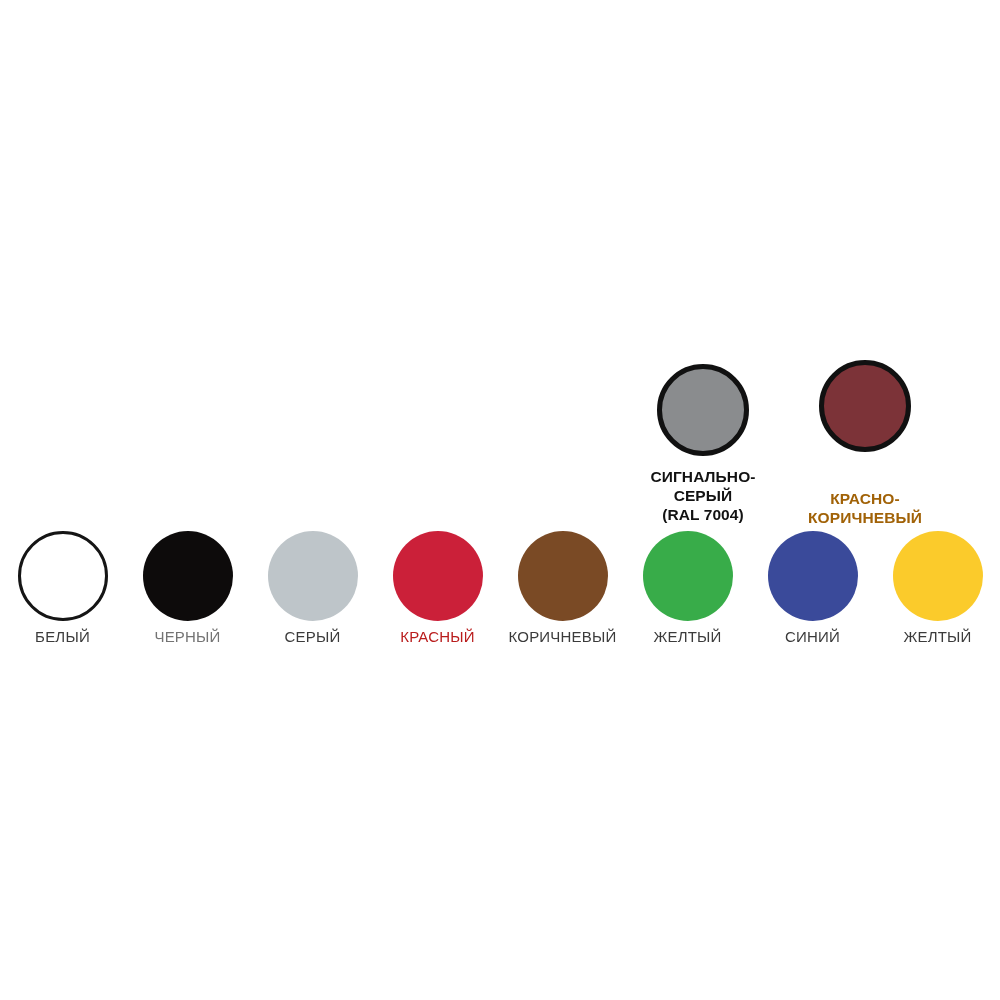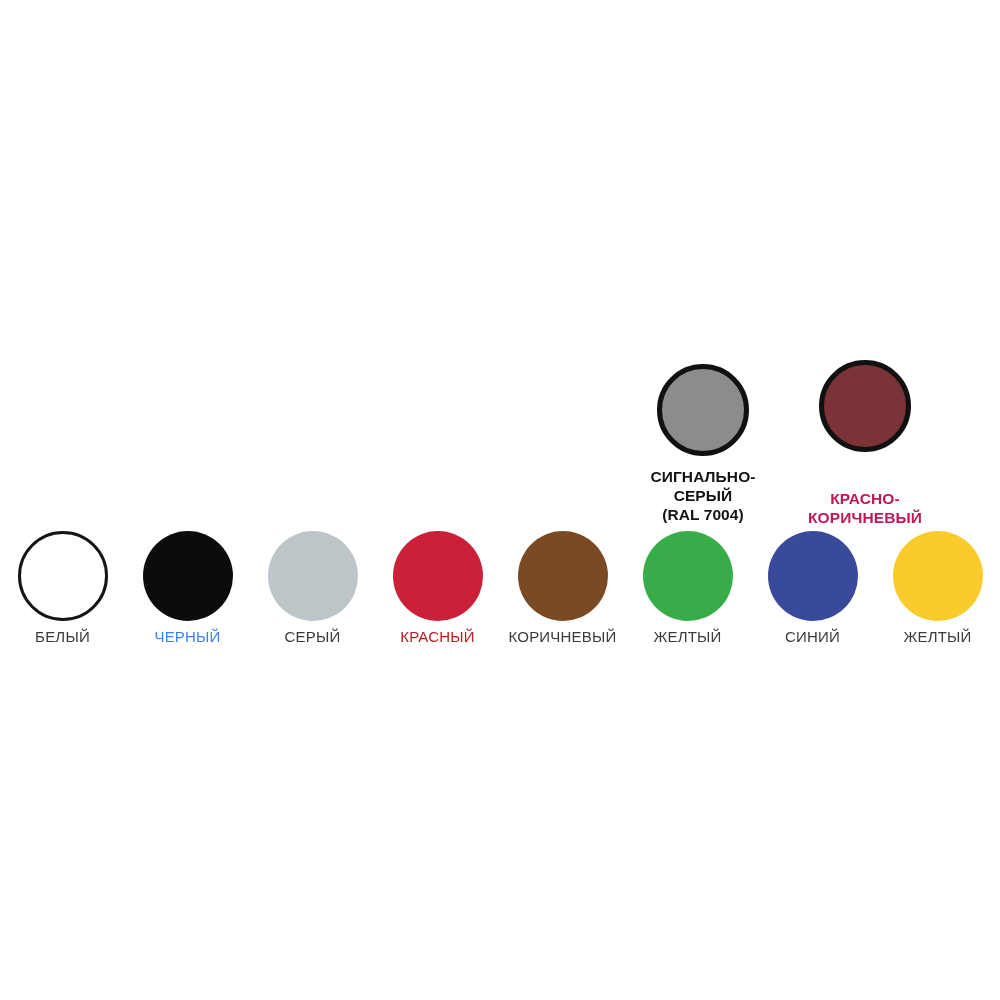--- a/index.html
+++ b/index.html
@@ -101,33 +101,33 @@
 
   <div class="featured-row">
       <div class="featured-item">
         <div class="featured-swatch" style="background: rgb(138, 140, 142); border-color: rgb(17, 17, 17);"></div>
         <div class="featured-label" style="color: rgb(18, 18, 18);">СИГНАЛЬНО-
 СЕРЫЙ
 (RAL 7004)</div>
       </div>
       <div class="featured-item">
         <div class="featured-swatch" style="background: rgb(124, 51, 56); border-color: rgb(17, 17, 17);"></div>
-        <div class="featured-label" style="color: #be185d; margin-top: 37px;">КРАСНО-
+        <div class="featured-label" style="color: #a16207; margin-top: 37px;">КРАСНО-
 КОРИЧНЕВЫЙ</div>
       </div>
     </div>
 
   <div class="main-row">
       <div class="main-item">
         <div class="main-swatch outlined" style="background: rgb(255, 255, 255);"></div>
         <div class="main-label" style="color: rgb(59, 59, 59);">БЕЛЫЙ</div>
       </div>
       <div class="main-item">
         <div class="main-swatch" style="background: rgb(13, 11, 11);"></div>
-        <div class="main-label" style="color: #3b82f6;">ЧЕРНЫЙ</div>
+        <div class="main-label" style="color: #737373;">ЧЕРНЫЙ</div>
       </div>
       <div class="main-item">
         <div class="main-swatch" style="background: rgb(190, 197, 201);"></div>
         <div class="main-label" style="color: rgb(59, 59, 59);">СЕРЫЙ</div>
       </div>
       <div class="main-item">
         <div class="main-swatch" style="background: rgb(203, 32, 57);"></div>
         <div class="main-label" style="color: #b91c1c;">КРАСНЫЙ</div>
       </div>
       <div class="main-item">

